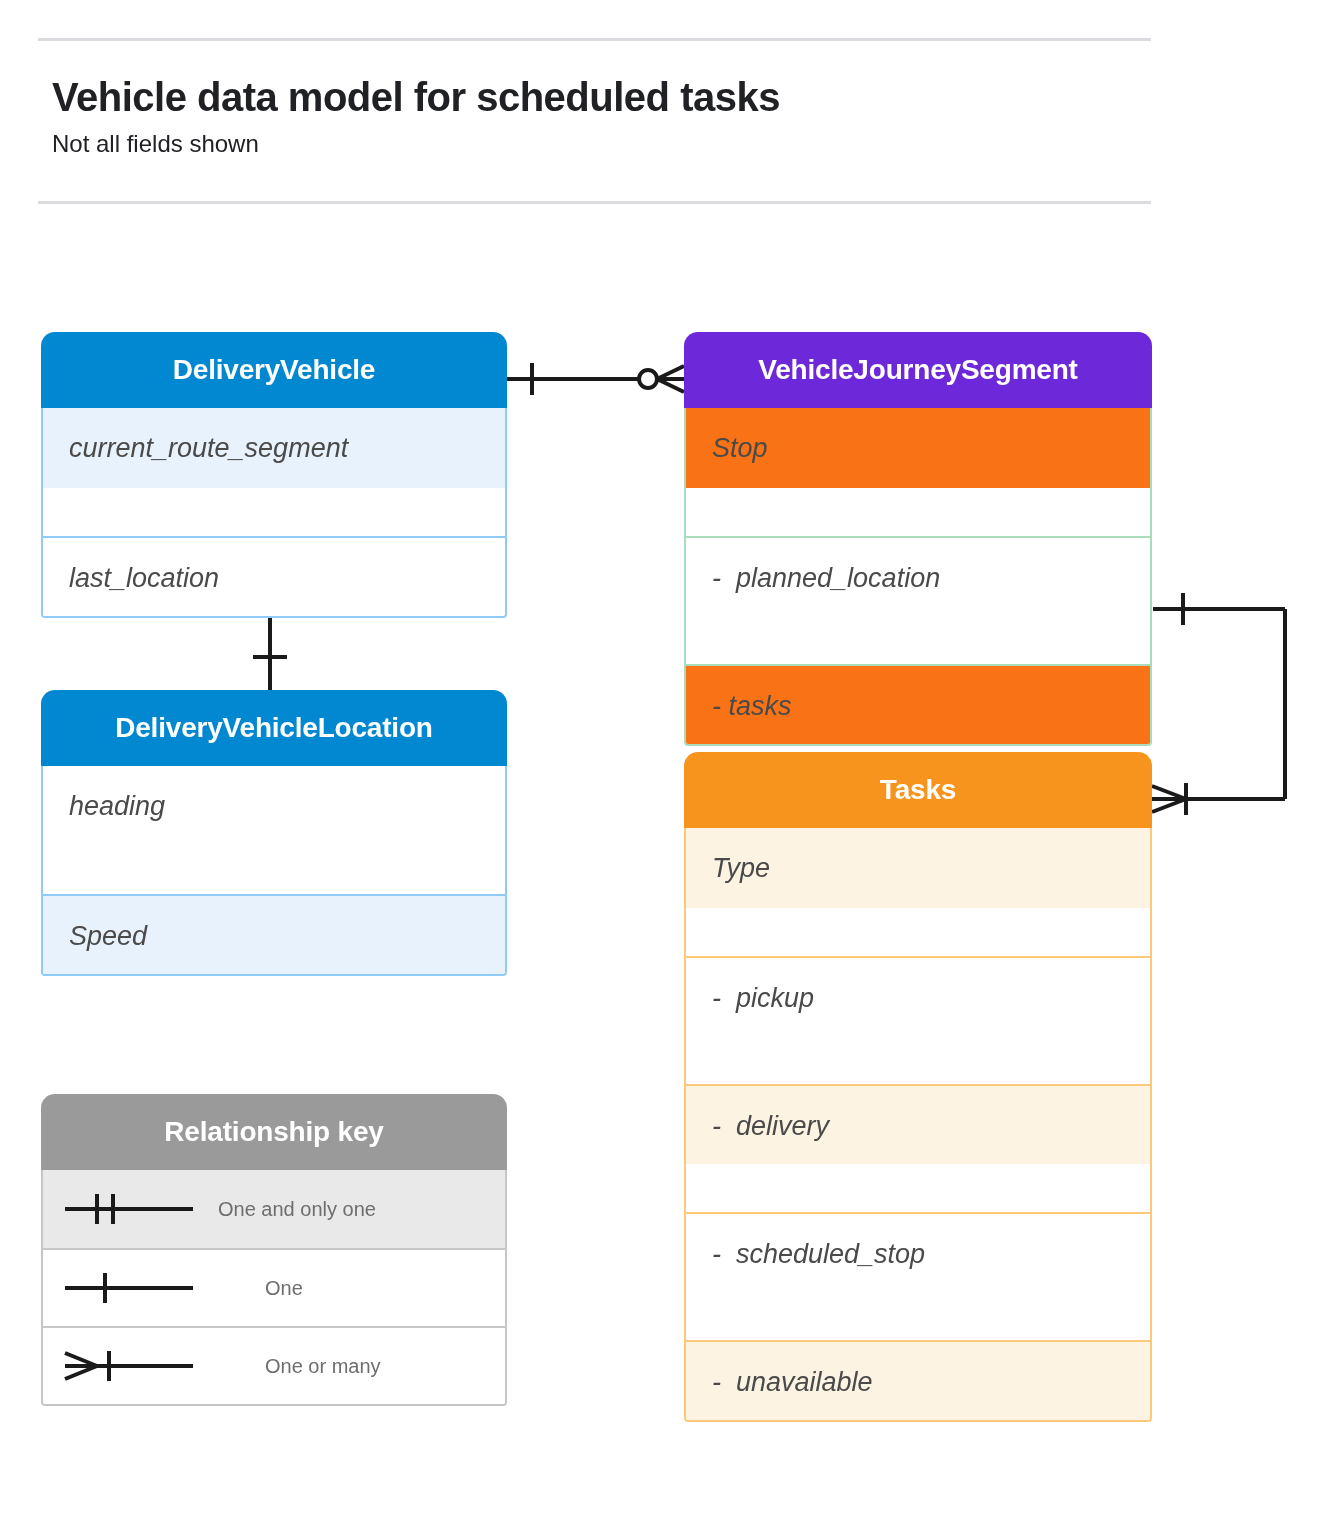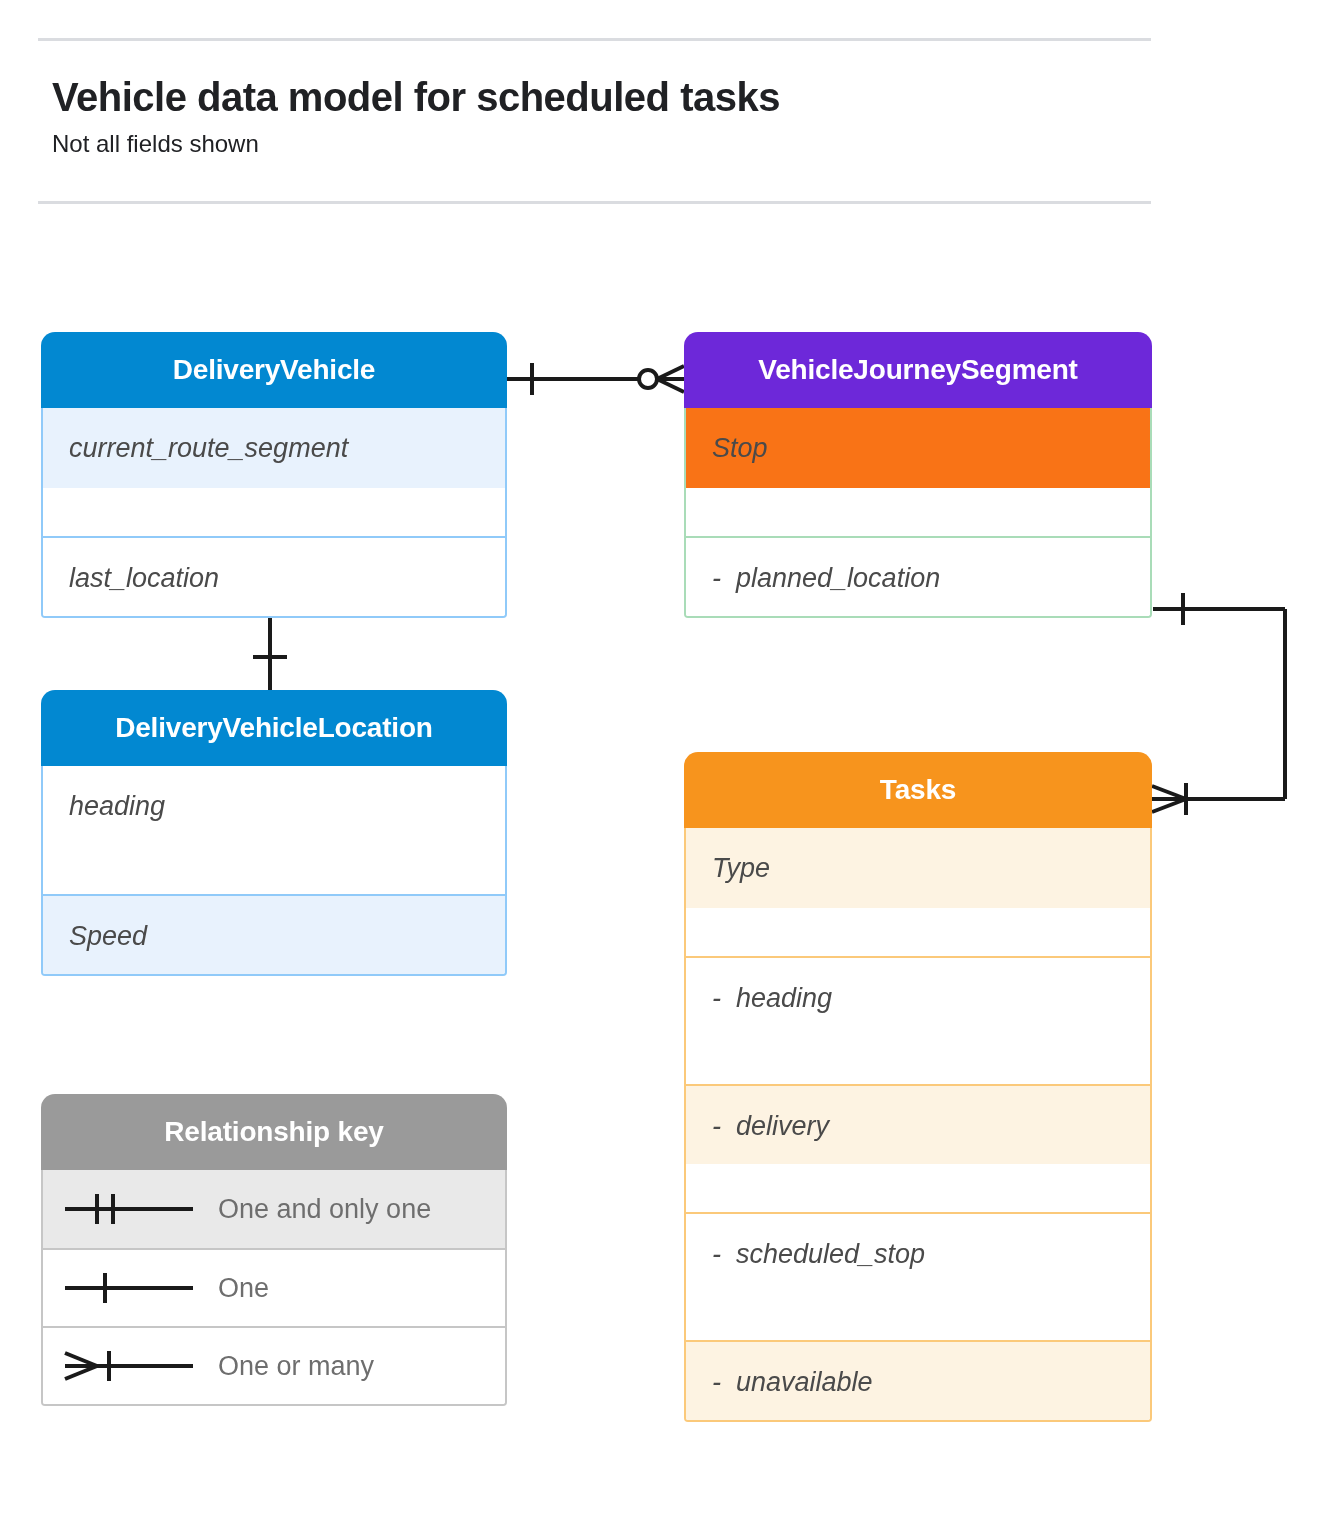--- a/index.html
+++ b/index.html
@@ -122,24 +122,24 @@
   .e-gray .entity-title { background: #9a9a9a; }
   .e-gray .entity-rows  { border-color: #c6c6c6; }
 
   
   .legend-row {
     height: 78px;
     display: flex;
     align-items: center;
     padding: 0;
     box-sizing: border-box;
-    font-size: 27px;
+    font-size: 20px;
     color: #6e6e6e;
   }
-  .legend-row + .legend-row { border-top: 2px solid #c6c6c6; }
+  .legend-row + .legend-row { border-top: 2px solid #c6c6c6; gap: 47px; }
   .legend-glyph {
     width: 175px;
     flex: 0 0 175px;
     display: flex;
     align-items: center;
     justify-content: flex-start;
     padding-left: 20px;
     box-sizing: border-box;
   }
   .legend-label { flex: 1 1 auto; }
@@ -195,36 +195,37 @@
       <div class="entity-row alt">current_route_segment</div>
       <div class="entity-row plain">last_location</div>
     </div>
   </div>
 
   <div class="entity e-green" style="left:684px; top:332px; width:468px;">
     <div class="entity-title">VehicleJourneySegment</div>
     <div class="entity-rows">
       <div class="entity-row alt">Stop</div>
       <div class="entity-row plain">-  planned_location</div>
+      <div class="entity-row alt">- tasks</div>
     </div>
   </div>
 
   <div class="entity e-blue" style="left:41px; top:690px; width:466px;">
     <div class="entity-title">DeliveryVehicleLocation</div>
     <div class="entity-rows">
       <div class="entity-row plain">heading</div>
       <div class="entity-row alt">Speed</div>
     </div>
   </div>
 
   <div class="entity e-orange" style="left:684px; top:752px; width:468px;">
     <div class="entity-title">Tasks</div>
     <div class="entity-rows">
       <div class="entity-row alt">Type</div>
-      <div class="entity-row plain">-  heading</div>
+      <div class="entity-row plain">-  pickup</div>
       <div class="entity-row alt">-  delivery</div>
       <div class="entity-row plain">-  scheduled_stop</div>
       <div class="entity-row alt">-  unavailable</div>
     </div>
   </div>
 
   <div class="entity e-gray" style="left:41px; top:1094px; width:466px;">
     <div class="entity-title">Relationship key</div>
     <div class="entity-rows">
 

